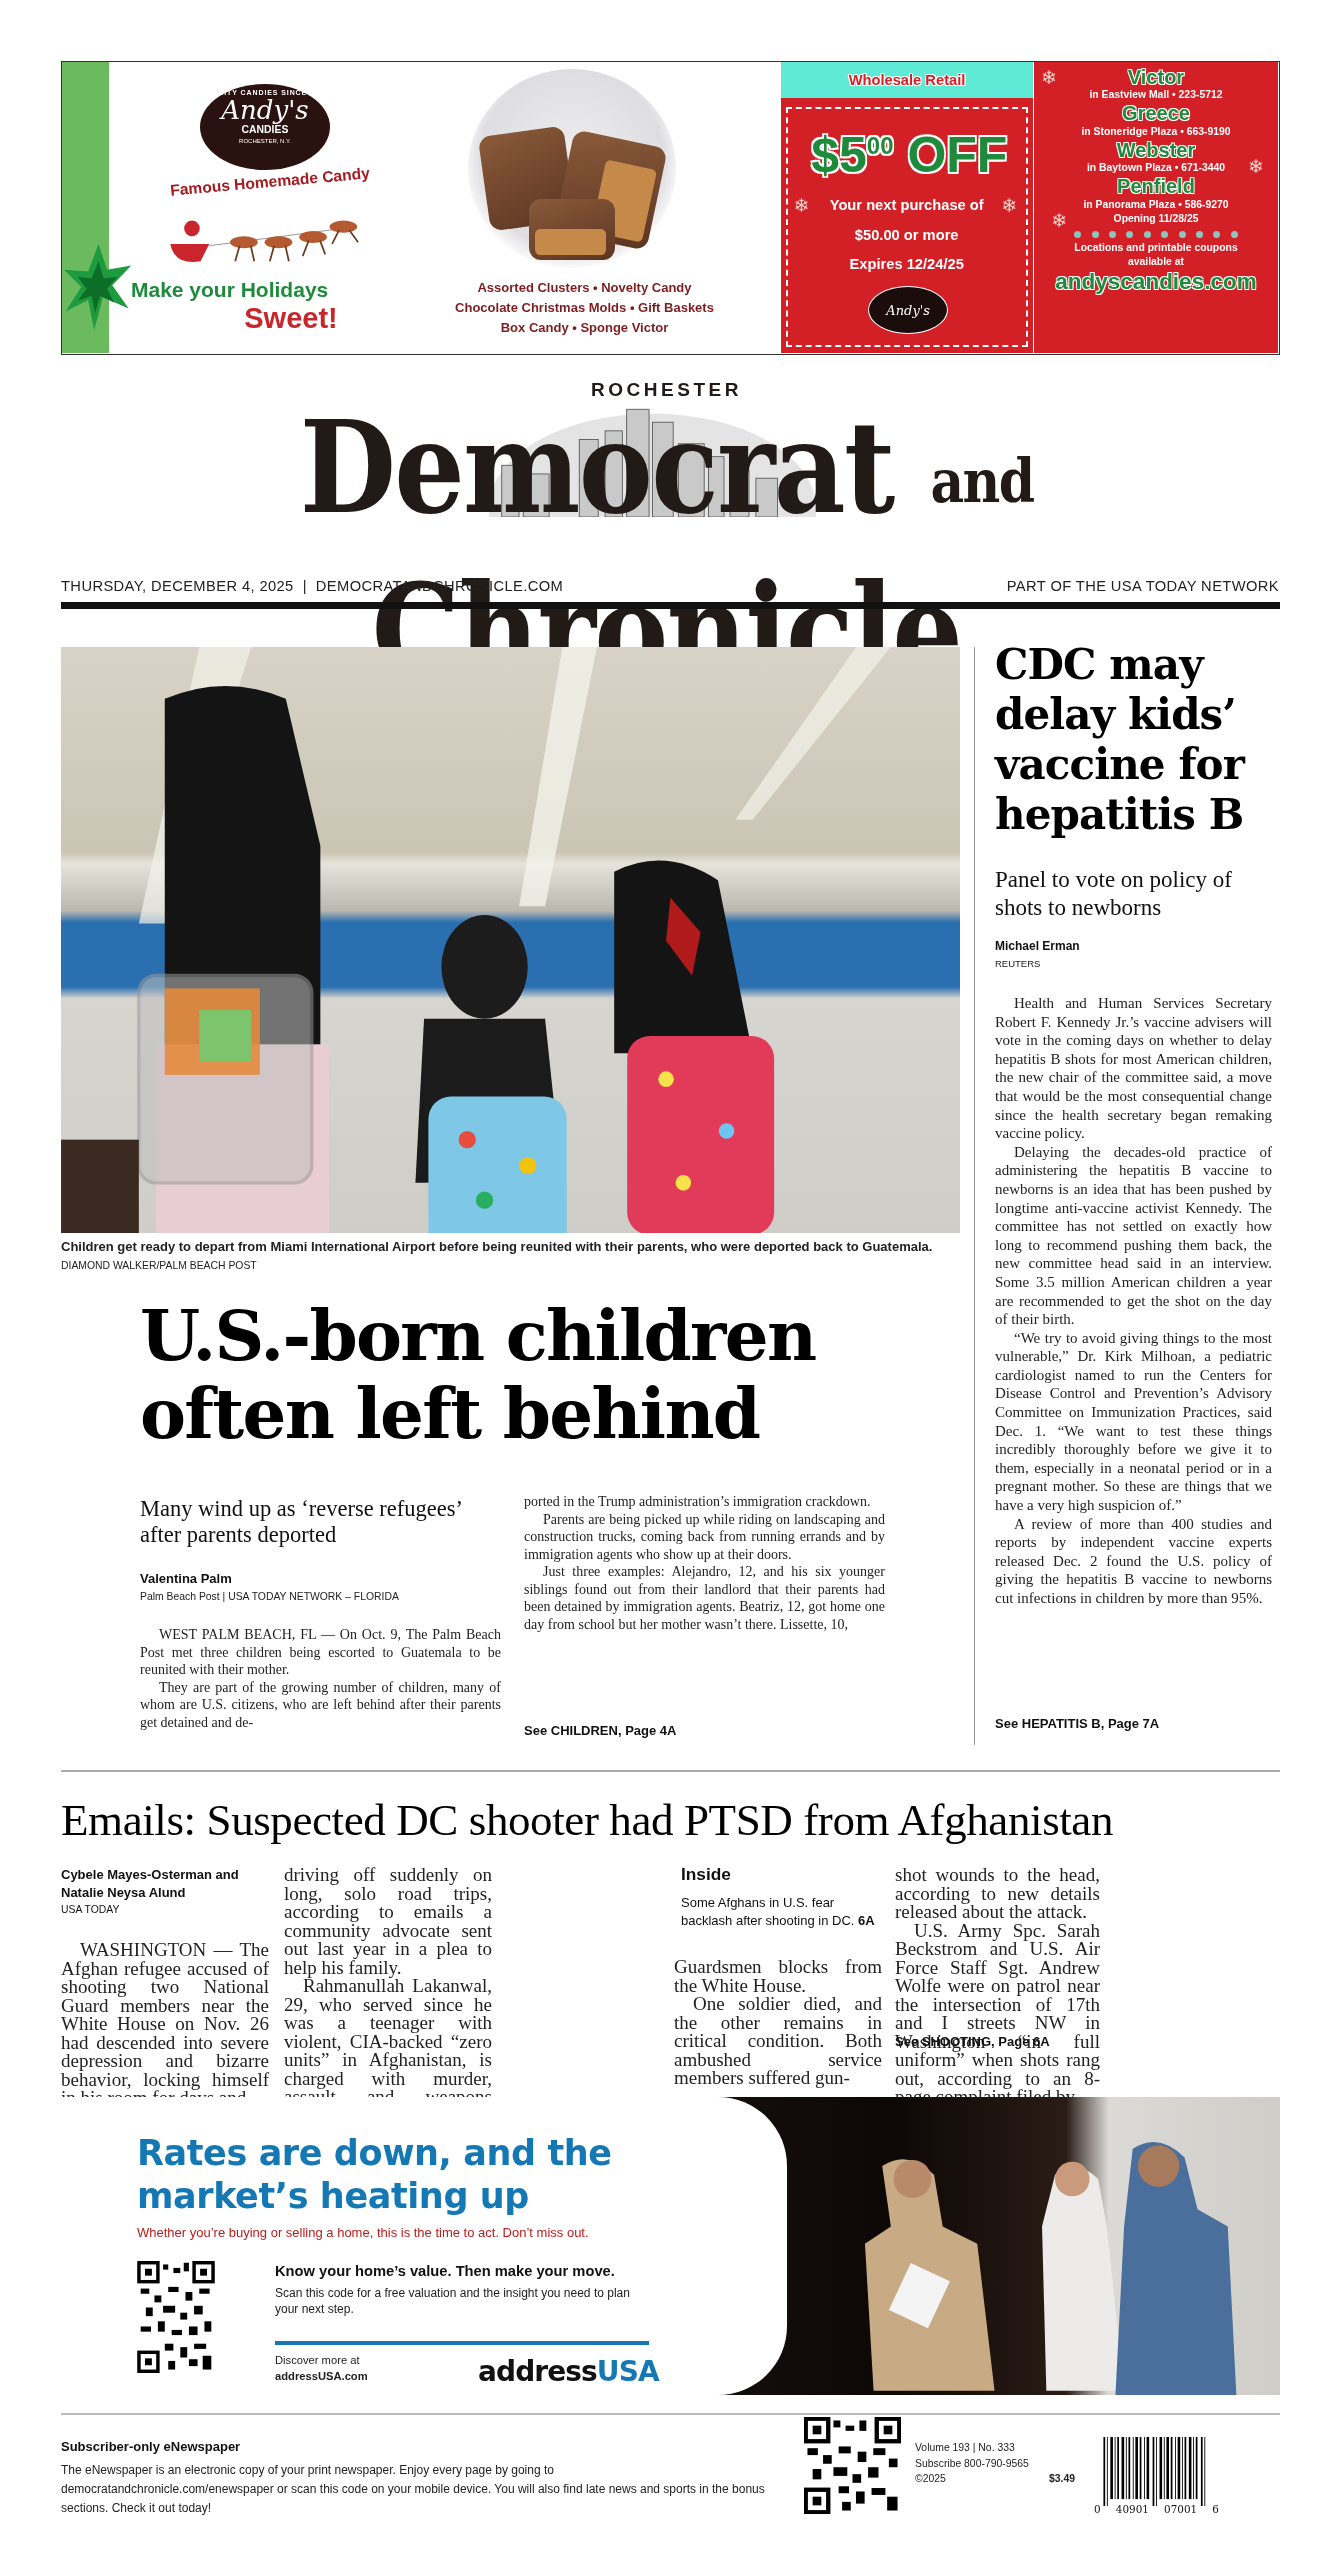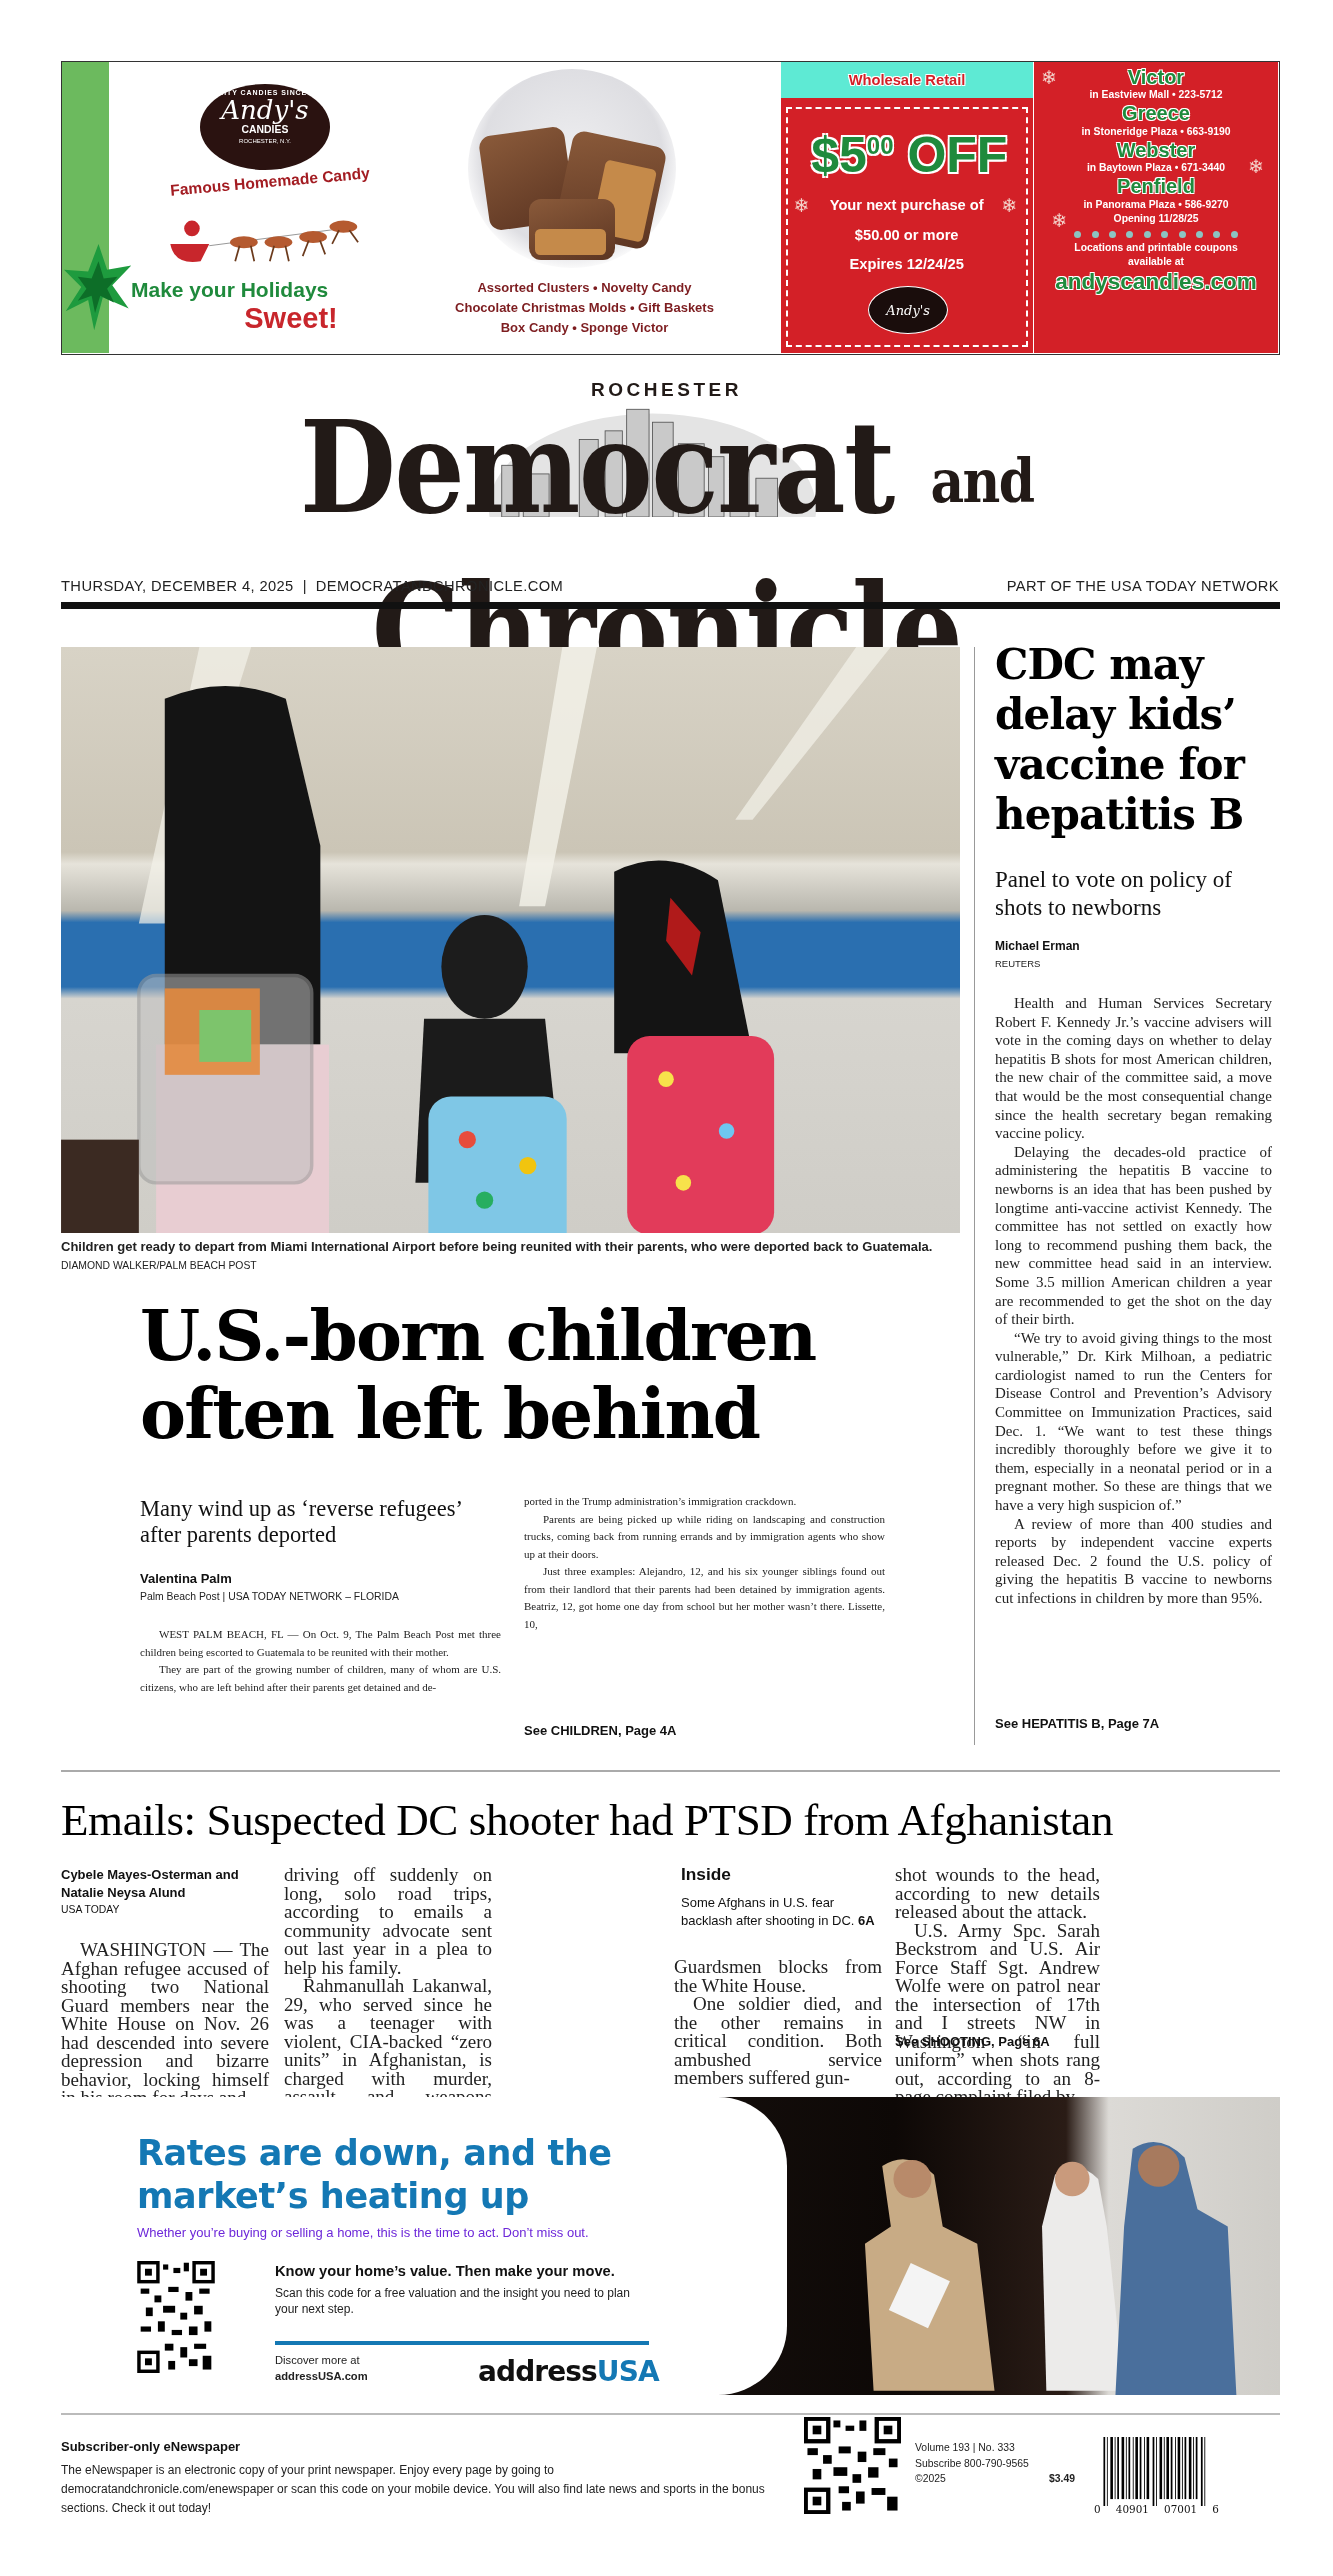--- a/index.html
+++ b/index.html
@@ -50,21 +50,21 @@
   
   #lead-photo { left: 61px; top: 647px; width: 899px; height: 586px; overflow: hidden; background: linear-gradient(180deg, #d8d3c6 0%, #cbc5b6 35%, #e6e3da 37%, #b9b7ae 45%, #2a6fb0 47%, #2a6fb0 58%, #d7d5cf 60%, #cfcdc7 100%); }
   #photo-caption { left: 61px; top: 1238px; width: 917px; font-family: "Liberation Sans", sans-serif; font-size: 13px; line-height: 18px; font-weight: bold; color: #222; }
   #photo-caption .credit { font-weight: normal; font-size: 10.4px; }
 
   
   #lead-headline { left: 140px; top: 1297px; width: 796px; font-family: "DejaVu Serif", serif; font-weight: bold; font-size: 69px; line-height: 78px; letter-spacing: -1.7px; color: #000; }
   #lead-deck { left: 140px; top: 1496px; width: 363px; font-size: 22.5px; line-height: 26px; color: #111; }
   #lead-author { left: 140px; top: 1571px; font-family: "Liberation Sans", sans-serif; font-weight: bold; font-size: 13px; }
   #lead-affil { left: 140px; top: 1591px; font-family: "Liberation Sans", sans-serif; font-size: 10.4px; color: #222; }
-  .body-col { position: absolute; font-size: 11px; line-height: 17.5px; text-align: justify; color: #222; hyphens: auto; }
+  .body-col { position: absolute; font-size: 14px; line-height: 17.5px; text-align: justify; color: #222; hyphens: auto; }
   .body-col p { text-indent: 19px; }
   .body-col p.noindent { text-indent: 0; }
   #lead-col1 { left: 140px; top: 1626px; width: 361px; }
   #lead-col2 { left: 524px; top: 1493px; width: 361px; }
   .jump { position: absolute; font-family: "Liberation Sans", sans-serif; font-weight: bold; font-size: 13px; color: #111; }
   #lead-jump { left: 524px; top: 1723px; }
 
   
   #right-divider { left: 974px; top: 647px; width: 0.9px; height: 1098px; background: #999; }
   #cdc-headline { left: 995px; top: 640px; width: 294px; font-family: "DejaVu Serif", serif; font-weight: bold; font-size: 42px; line-height: 50px; letter-spacing: -0.9px; color: #000; }
@@ -87,21 +87,21 @@
   #inside-text { font-size: 13px; line-height: 18px; }
   #shoot-col3 { left: 674px; top: 1958px; width: 208px; }
   #shoot-col4 { left: 895px; top: 1866px; width: 205px; }
   #shoot-jump { left: 895px; top: 2034px; }
 
   
   #ad-house { left: 61px; top: 2097px; width: 1219px; height: 298px; }
   #ad-house-photo { left: 363px; top: 0; width: 856px; height: 298px; background: linear-gradient(90deg, #3a3430 0%, #d9d4cf 9%, #1a1310 14%, #0d0806 55%, #2a1c16 75%, #dcdad6 80%, #cfcdc8 100%); overflow: hidden; }
   #ad-house-white { left: 0; top: 0; width: 726px; height: 298px; background: #fff; border-radius: 0 69px 69px 0; }
   #ad-house-headline { left: 76px; top: 35px; width: 536px; font-family: "DejaVu Sans", sans-serif; font-weight: bold; font-size: 35px; line-height: 43px; color: #1478b4; letter-spacing: -0.4px; }
-  #ad-house-sub { left: 76px; top: 128px; font-family: "Liberation Sans", sans-serif; font-size: 13px; color: #6d28d9; }
+  #ad-house-sub { left: 76px; top: 128px; font-family: "Liberation Sans", sans-serif; font-size: 13px; color: #b91c1c; }
   #ad-house-qr { left: 76px; top: 164px; width: 78px; height: 112px; }
   #ad-house-know { left: 214px; top: 166px; font-family: "Liberation Sans", sans-serif; font-weight: bold; font-size: 14.7px; color: #111; }
   #ad-house-scan { left: 214px; top: 189px; width: 380px; font-family: "Liberation Sans", sans-serif; font-size: 12px; line-height: 15.6px; color: #222; }
   #ad-house-rule { left: 214px; top: 244px; width: 374px; height: 3.5px; background: #1478b4; }
   #ad-house-discover { left: 214px; top: 256px; font-family: "Liberation Sans", sans-serif; font-size: 11.2px; line-height: 15.6px; color: #222; }
   #ad-house-discover b { font-weight: bold; }
   #ad-house-logo { left: 417px; top: 258px; font-family: "DejaVu Sans", sans-serif; font-weight: bold; font-size: 28px; color: #111; letter-spacing: -0.9px; }
   #ad-house-logo .usa { color: #1478b4; }
 
   

